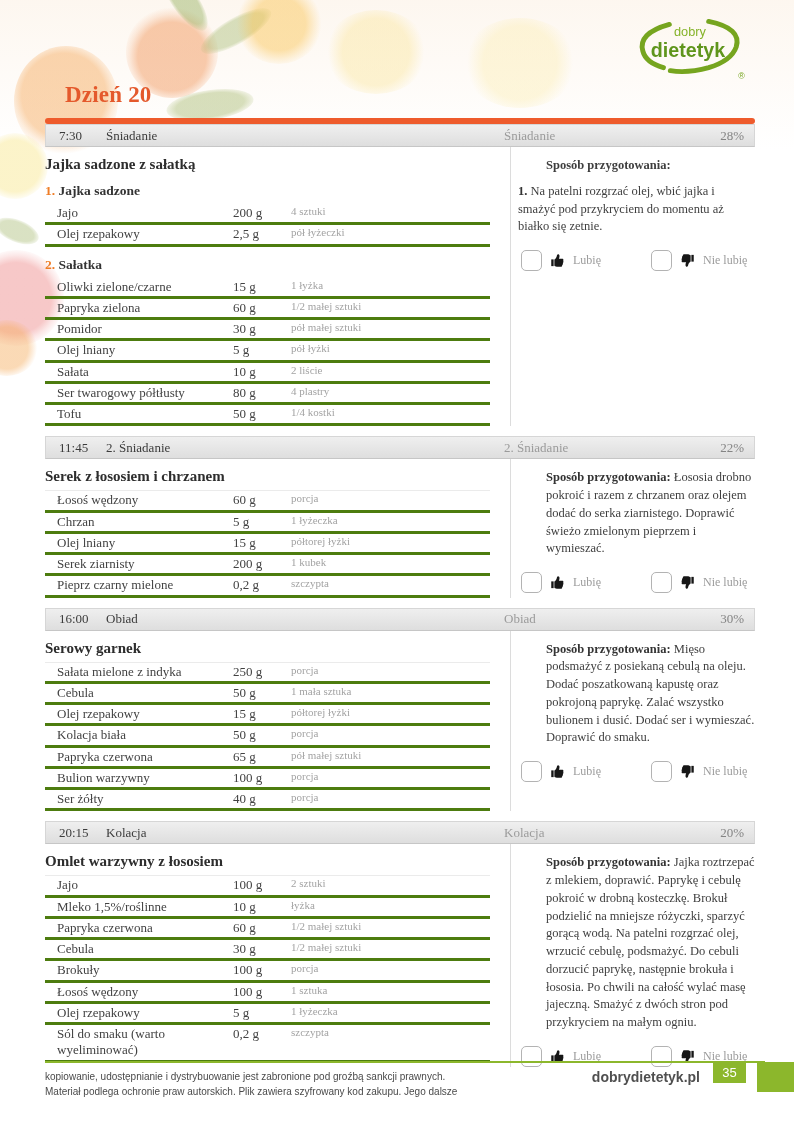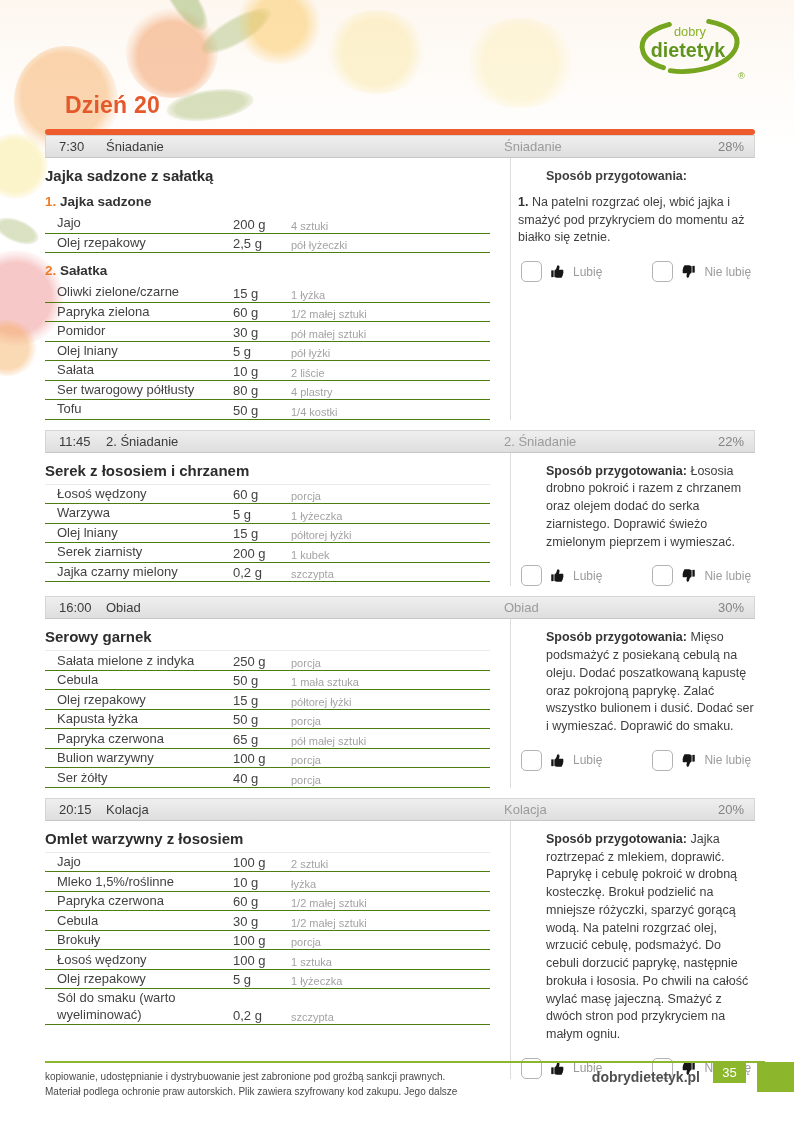--- a/index.html
+++ b/index.html
@@ -38,21 +38,21 @@
                  background: radial-gradient(ellipse, rgba(172,190,122,.45) 0 55%, transparent 78%); }
   .deco-grape  { left:-32px; top:250px; width:96px;  height:96px;  border-radius:50%;
                  background: radial-gradient(circle, rgba(238,140,140,.48) 0 52%, rgba(238,140,140,.2) 63%, transparent 73%); }
   .deco-cresc  { left:-24px; top:320px; width:62px;  height:56px;  border-radius:50%;
                  background: radial-gradient(circle, rgba(245,172,92,.45) 0 50%, transparent 72%); }
 
   
   .logo { position:absolute; right:46px; top:12px; width:118px; height:74px; z-index:2; }
 
   
-  .content { position:absolute; left:45px; top:92px; width:710px; z-index:1; }
+  .content { position:absolute; left:45px; top:82px; width:710px; z-index:1;font-family:Liberation Serif, serif; }
 
   .page-title { font-size:23px; font-weight:bold; color:#e4592c; margin:0 0 10px 20px; letter-spacing:.2px; }
 
   .accent-bar { height:6px; border-radius:3px; background:#ee5b2c; }
 
   .meal { margin-bottom:10px; }
   .meal-header {
     display:flex; align-items:center;
     height:23px; padding:0 10px 0 13px;
     background: linear-gradient(to bottom, #efefef, #dedede);
@@ -68,21 +68,21 @@
   .col-left  { width:445px; }
   .col-right { flex:1; margin-left:20px; border-left:1px solid #dcdcdc; padding:10px 0 0 7px; }
 
   .recipe-title { font-size:15px; font-weight:bold; color:#2d2d2d; margin:9px 0 5px; }
 
   .group-heading { font-size:13.5px; font-weight:600; color:#333; margin:10px 0 5px; }
   .num-orange { color:#ef7d26; font-weight:bold; }
 
   .itable { width:100%; }
   .itable.bordered-top { border-top:1px solid #ebebeb; }
-  .irow { display:flex; align-items:flex-end; min-height:19.5px; padding:1px 0; border-bottom:1px solid #4d7c0f; }
+  .irow { display:flex; align-items:flex-start; min-height:19.5px; padding:1px 0; border-bottom:3px solid #4d7c0f; }
   .iname { width:188px; font-size:13px; color:#424242; padding-left:12px; line-height:1.25; }
   .iamt  { width:58px;  font-size:13px; color:#424242; }
   .imeas { flex:1; font-size:11px; color:#a3a3a3; }
 
   .prep-label { font-size:12.5px; font-weight:bold; color:#343434; }
   .prep p { font-size:12.5px; line-height:1.42; color:#3e3e3e; margin:8px 0 0; }
   .prep p:first-child { margin-top:0;margin-left:28px; }
   .prep strong { color:#343434; }
 
   .votes { display:flex; gap:50px; margin-top:14px; padding-left:3px; }
@@ -232,36 +232,36 @@
     <div class="meal-body">
       <div class="col-left">
         <h2 class="recipe-title">Serek z łososiem i chrzanem</h2>
         <div class="itable bordered-top">
           <div class="irow">
             <span class="iname">Łosoś wędzony</span>
             <span class="iamt">60 g</span>
             <span class="imeas">porcja</span>
           </div>
           <div class="irow">
-            <span class="iname">Warzywa</span>
+            <span class="iname">Chrzan</span>
             <span class="iamt">5 g</span>
             <span class="imeas">1 łyżeczka</span>
           </div>
           <div class="irow">
             <span class="iname">Olej lniany</span>
             <span class="iamt">15 g</span>
             <span class="imeas">półtorej łyżki</span>
           </div>
           <div class="irow">
             <span class="iname">Serek ziarnisty</span>
             <span class="iamt">200 g</span>
             <span class="imeas">1 kubek</span>
           </div>
           <div class="irow">
-            <span class="iname">Jajka czarny mielony</span>
+            <span class="iname">Pieprz czarny mielone</span>
             <span class="iamt">0,2 g</span>
             <span class="imeas">szczypta</span>
           </div>
         </div>
       </div>
       <div class="col-right prep">
         <p><strong>Sposób przygotowania:</strong> <span>Łososia drobno pokroić i razem z chrzanem oraz olejem dodać do serka ziarnistego. Doprawić świeżo zmielonym pieprzem i wymieszać.</span></p>
         <div class="votes">
           <div class="vote">
             <span class="vote-box"></span>
@@ -306,21 +306,21 @@
             <span class="iname">Cebula</span>
             <span class="iamt">50 g</span>
             <span class="imeas">1 mała sztuka</span>
           </div>
           <div class="irow">
             <span class="iname">Olej rzepakowy</span>
             <span class="iamt">15 g</span>
             <span class="imeas">półtorej łyżki</span>
           </div>
           <div class="irow">
-            <span class="iname">Kapusta łyżka</span>
+            <span class="iname">Kolacja biała</span>
             <span class="iamt">50 g</span>
             <span class="imeas">porcja</span>
           </div>
           <div class="irow">
             <span class="iname">Papryka czerwona</span>
             <span class="iamt">65 g</span>
             <span class="imeas">pół małej sztuki</span>
           </div>
           <div class="irow">
             <span class="iname">Bulion warzywny</span>

